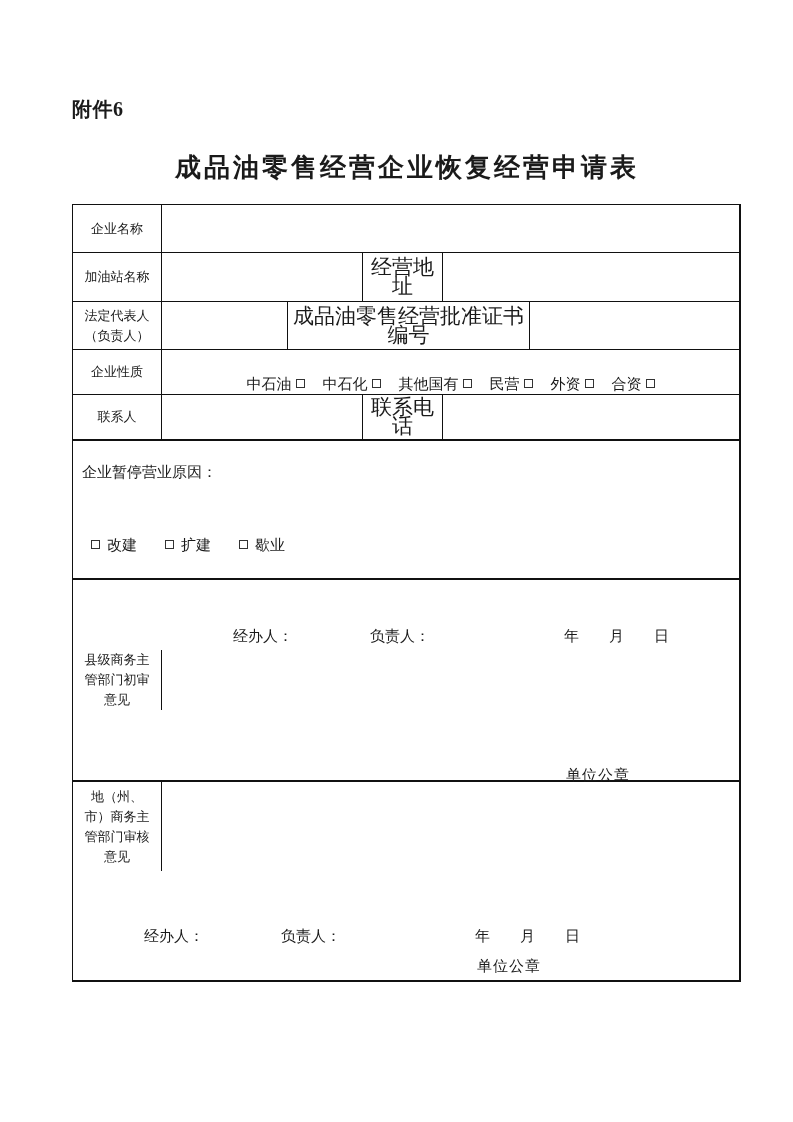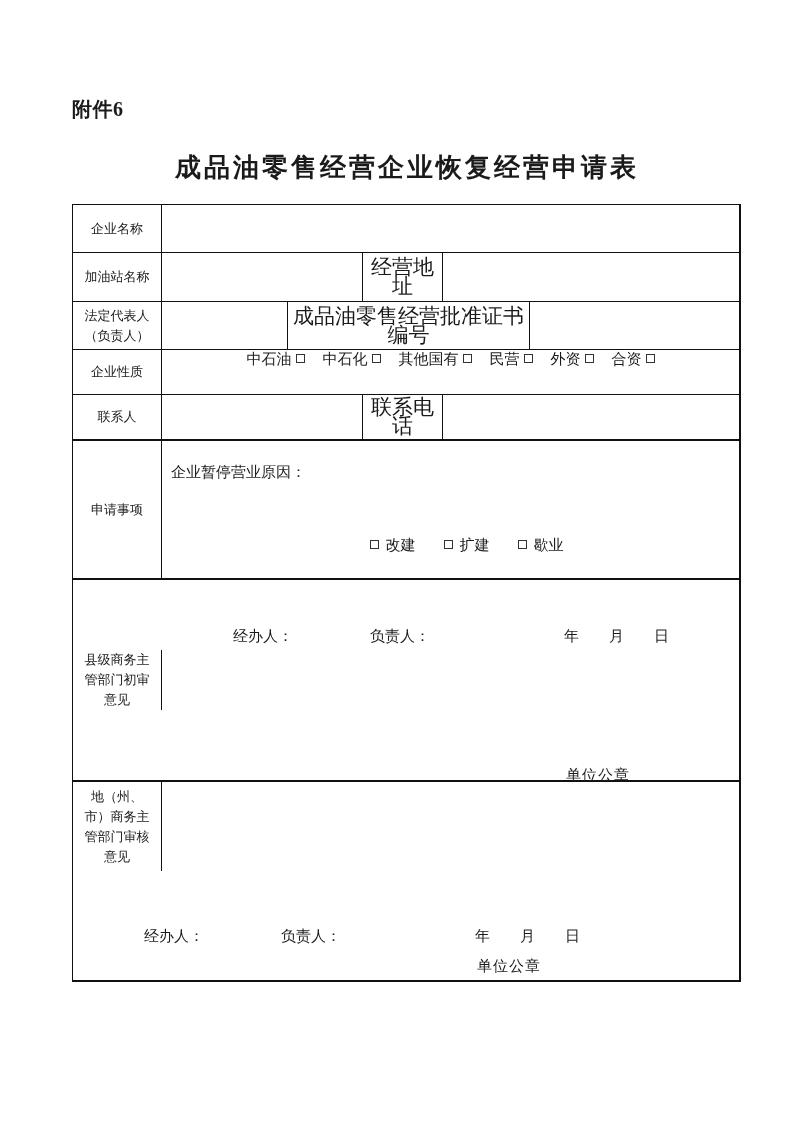--- a/index.html
+++ b/index.html
@@ -56,39 +56,39 @@
   .h139 { height:139px; } .h202 { height:202px;align-items:center; } .h198 { height:198px;flex-direction:column; }
 
   .w201 { width:201px; flex:0 0 201px; }
   .w80  { width:80px;  flex:0 0 80px; }
   .w126 { width:126px; flex:0 0 126px; }
   .w242 { width:242px; flex:0 0 242px; }
 
   
   .options-cell {
     flex:1 1 auto;
-    display:flex; align-items:flex-start; justify-content:center;
+    display:flex; align-items:flex-end; justify-content:center;
     font-size:15px;
   }
   .opt-item { white-space:nowrap; margin:0 9px; }
   .checkbox-box {
     display:inline-block;
     width:9px; height:9px;
     border:1px solid #333;
     vertical-align:baseline;
     margin-bottom:1px;
   }
   .opt-item .checkbox-box { margin-left:4px; }
 
   
   .apply-cell { flex:1 1 auto; position:relative; font-size:15px; }
   .reason-label { position:absolute; left:9px; top:22px; }
   .apply-options {
-    position:absolute; left:16px; top:95px; width:100%;
-    text-align:center; font-size:15px;
+    position:absolute; left:4px; top:95px; width:100%;
+    font-size:15px;
   }
   .apply-options .opt-item { margin:0 14px; }
   .apply-options .checkbox-box { margin-left:0; margin-right:7px; }
 
   
   .review-cell { flex:1 1 auto; position:relative; font-size:15px; }
   .seal-label { position:absolute; left:404px; top:86px; letter-spacing:1px; }
   .sign-line { position:absolute; left:0; right:0; bottom:33px; height:20px; }
   .sign-handler { position:absolute; left:43px;margin-left:28px; }
   .sign-manager { position:absolute; left:208px; }
@@ -138,21 +138,20 @@
     </div>
 
     <div class="row h46 thick">
       <div class="cell label-cell">联系人</div>
       <div class="cell w201"></div>
       <div class="cell w80 head-cell">联系电话</div>
       <div class="cell fill-cell"></div>
     </div>
 
     <div class="row h139 thick">
-      <div class="cell label-cell">申请事项</div>
       <div class="cell apply-cell">
         <div class="reason-label">企业暂停营业原因：</div>
         <div class="apply-options"><span class="opt-item"><span class="checkbox-box"></span><span>改建</span></span><span class="opt-item"><span class="checkbox-box"></span><span>扩建</span></span><span class="opt-item"><span class="checkbox-box"></span><span>歇业</span></span></div>
       </div>
     </div>
 
     <div class="row h202 thick">
       <div class="cell label-cell">县级商务主
 管部门初审
 意见</div>

